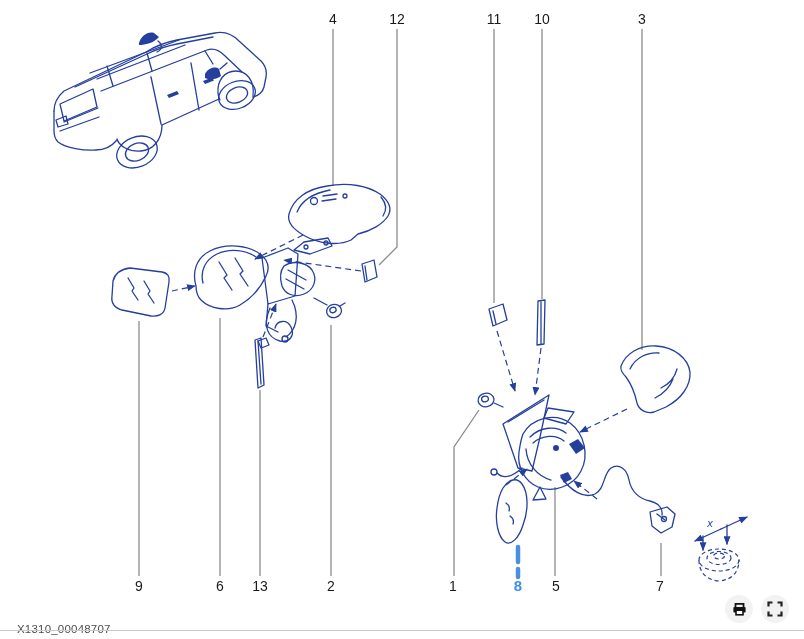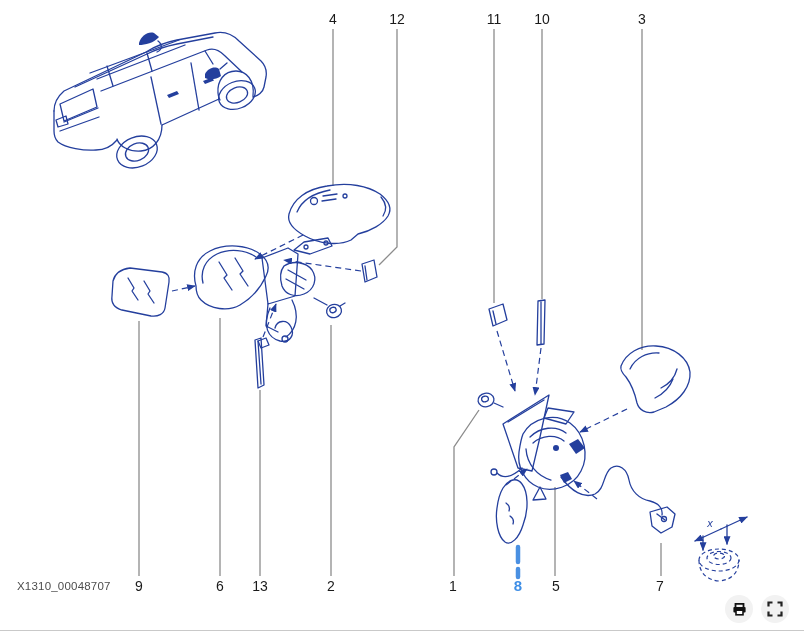--- a/index.html
+++ b/index.html
@@ -8,21 +8,21 @@
   svg.diagram{position:absolute;left:0;top:0;}
   .ink{stroke:#243f9d;fill:none;stroke-width:1.3;stroke-linecap:round;stroke-linejoin:round;}
   .inkfill{fill:#243f9d;stroke:none;}
   .dash{stroke:#243f9d;fill:none;stroke-width:1.2;stroke-dasharray:6 4;stroke-linecap:butt;}
   .ghost{stroke:#243f9d;fill:none;stroke-width:1.2;stroke-dasharray:4 3;}
   .leader{stroke:#8c8c8c;fill:none;stroke-width:1.3;}
   .hleader{stroke:#4a90e2;fill:none;stroke-width:4.5;stroke-dasharray:15 7;stroke-linecap:round;}
   .callout{font-size:14px;fill:#1a1a1a;text-anchor:middle;cursor:pointer;}
   .callout.selected{fill:#3e8ee6;font-weight:bold;font-size:15px;}
   .xlabel{font-size:11px;font-style:italic;fill:#243f9d;text-anchor:middle;}
-  .figure-code{position:absolute;left:17px;top:580px;font-size:11.5px;color:#4d4d4d;letter-spacing:.2px;}
+  .figure-code{position:absolute;left:17px;top:623px;font-size:11.5px;color:#4d4d4d;letter-spacing:.2px;}
   .footer-buttons{position:absolute;left:725px;top:595px;display:flex;gap:8px;}
   .round-btn{width:28px;height:28px;border-radius:50%;background:#f2f2f2;border:none;padding:0;
              display:flex;align-items:center;justify-content:center;cursor:pointer;}
   .hairline{position:absolute;left:0;top:630px;width:804px;height:1px;background:#c9c9c9;}
 </style>
 </head>
 <body>
 
 <div class="stage">
   <svg class="diagram" width="804" height="639" viewBox="0 0 804 639">

